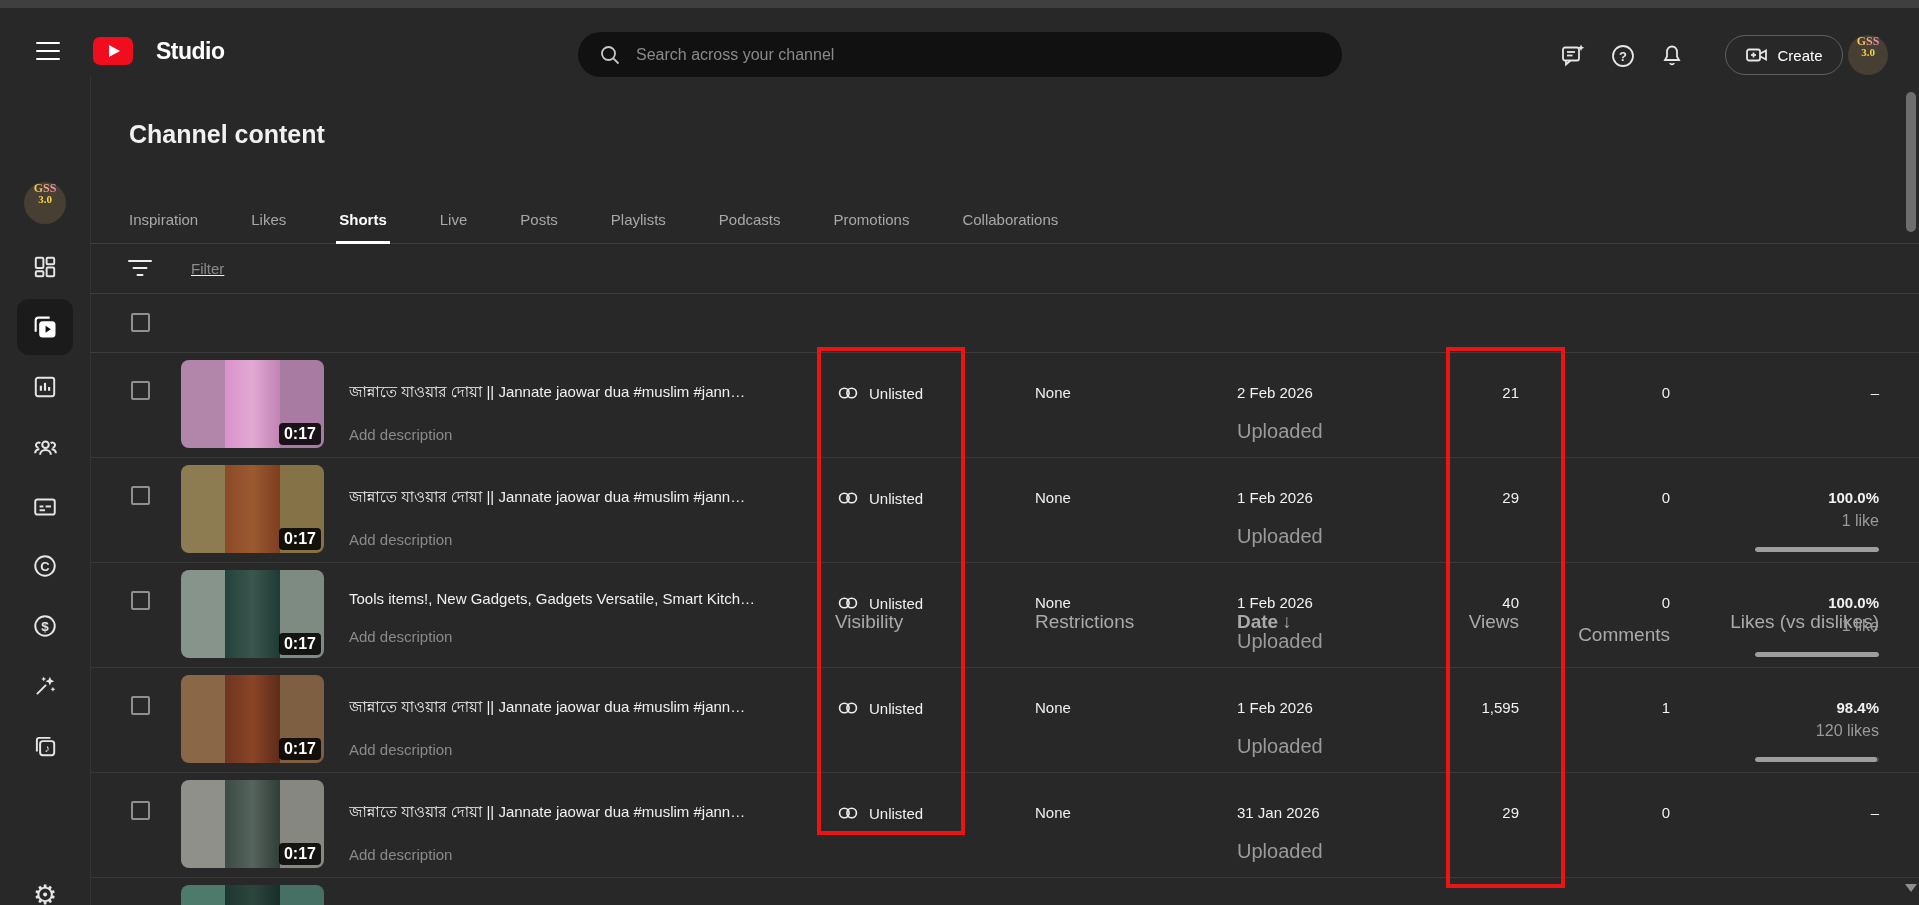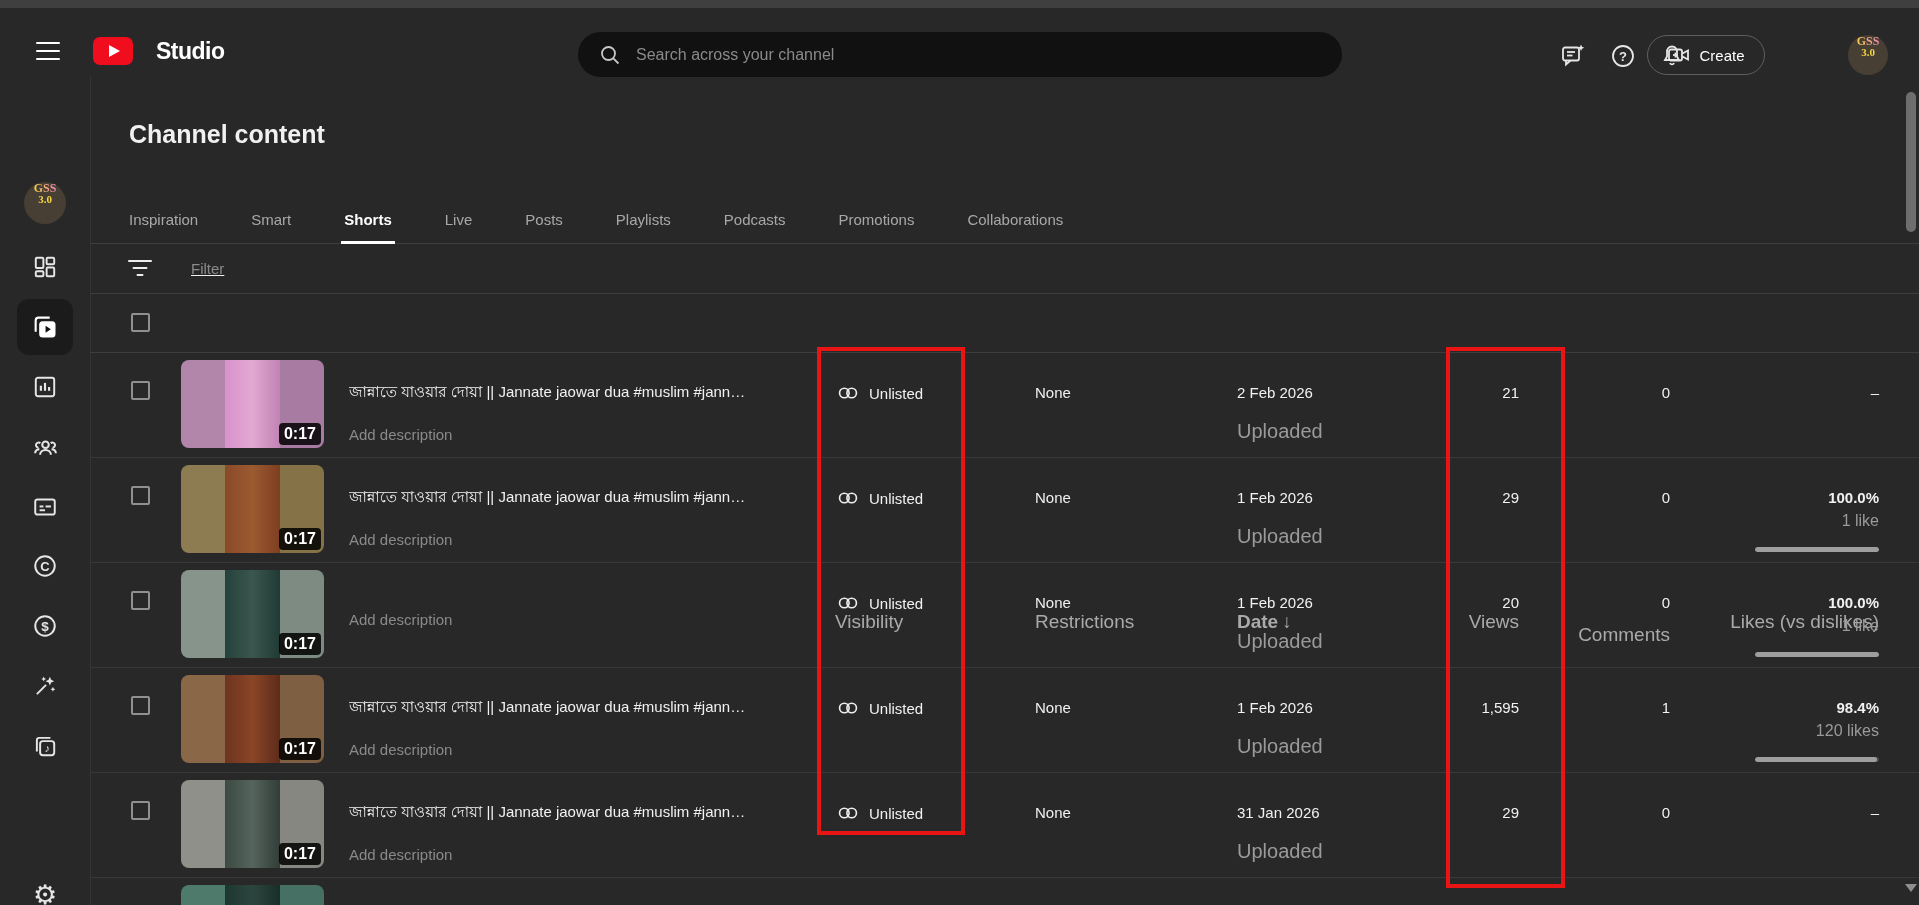--- a/index.html
+++ b/index.html
@@ -16,21 +16,21 @@
   .logo-box { width:40px; height:28px; background:#f00d1e; border-radius:7px; position:relative; }
   .logo-box::after { content:""; position:absolute; left:16px; top:8px; border-left:11px solid #fff;
     border-top:6px solid transparent; border-bottom:6px solid transparent; }
   .logo-text { font-size:23px; font-weight:700; letter-spacing:-0.5px; color:#fff; }
   .search { position:absolute; left:578px; top:24px; width:764px; height:45px; background:#111;
     border-radius:23px; display:flex; align-items:center; padding:0 20px; gap:14px; }
   .search input { flex:1; background:transparent; border:none; outline:none; color:#eee; font-size:16px;
     font-family:"Liberation Sans", sans-serif; }
   .search input::placeholder { color:#8a8a8a; }
   .tb-icon { position:absolute; top:35px; width:26px; height:26px; cursor:pointer; }
-  .create-btn { position:absolute; left:1647px; top:27px; width:118px; height:40px; border:1px solid #5f5f5f;
+  .create-btn { position:absolute; left:1725px; top:27px; width:118px; height:40px; border:1px solid #5f5f5f;
     border-radius:20px; display:flex; align-items:center; justify-content:center; gap:8px; cursor:pointer; }
   .create-btn span { font-size:15px; font-weight:500; color:#fff; }
   .avatar { border-radius:50%; background:#473f33; display:flex; flex-direction:column; align-items:center;
     justify-content:flex-start; font-family:"Liberation Serif", serif; font-weight:700; cursor:pointer; }
   .avatar-top { position:absolute; left:1848px; top:27px; width:40px; height:40px; }
   .avatar .l1 { font-size:12px; line-height:12px; background:linear-gradient(90deg,#f6d14b,#ef86b0);
     -webkit-background-clip:text; background-clip:text; color:#f2c14e; -webkit-text-fill-color:transparent; }
   .avatar .l2 { font-size:11px; line-height:11px; color:#f5d442; }
 
   
@@ -236,21 +236,21 @@
       <span class="gear-glyph">⚙</span>
     </div>
 
   </div>
   <div class="side-divider"></div>
 
   <div class="page-title">Channel content</div>
 
   <div class="tabs">
     <div class="tab">Inspiration</div>
-    <div class="tab">Smart</div>
+    <div class="tab">Likes</div>
     <div class="tab tab--active">Shorts</div>
     <div class="tab">Live</div>
     <div class="tab">Posts</div>
     <div class="tab">Playlists</div>
     <div class="tab">Podcasts</div>
     <div class="tab">Promotions</div>
     <div class="tab">Collaborations</div>
   </div>
 
   <div class="filter-row">
@@ -338,35 +338,36 @@
       </div>
     </div>
   </div>
 
   <div class="row r2">
     <span class="cb"></span>
     <div class="thumb" style="background:linear-gradient(90deg,#87948b 0%,#87948b 31%,#24423c 31%,#3a564e 50%,#203b35 69%,#7e8b82 69%,#7e8b82 100%)">
       <span class="dur">0:17</span>
     </div>
     <div class="title-block">
+      <div class="v-title">Tools items!, New Gadgets, Gadgets Versatile, Smart Kitch…</div>
       <div class="v-desc">Add description</div>
     </div>
     <div class="c-vis">
       <svg width="22" height="22" viewBox="0 0 24 24">
         <circle cx="8" cy="12" r="5.2" fill="none" stroke="#eee" stroke-width="1.8"></circle>
         <circle cx="16" cy="12" r="5.2" fill="none" stroke="#eee" stroke-width="1.8"></circle>
       </svg>
       <span>Unlisted</span>
     </div>
     <div class="c-restr">None</div>
     <div class="c-date">
       <div>1 Feb 2026</div>
       <div class="sub">Uploaded</div>
     </div>
-    <div class="c-views">20</div>
+    <div class="c-views">40</div>
     <div class="c-comments">0</div>
     <div class="c-likes">
       <div></div>
       <div class="pct">100.0%</div>
       <div class="sub">1 like</div>
       <div class="bar" style="display:block">
         <div class="fill" style="width:100%"></div>
       </div>
     </div>
   </div>

